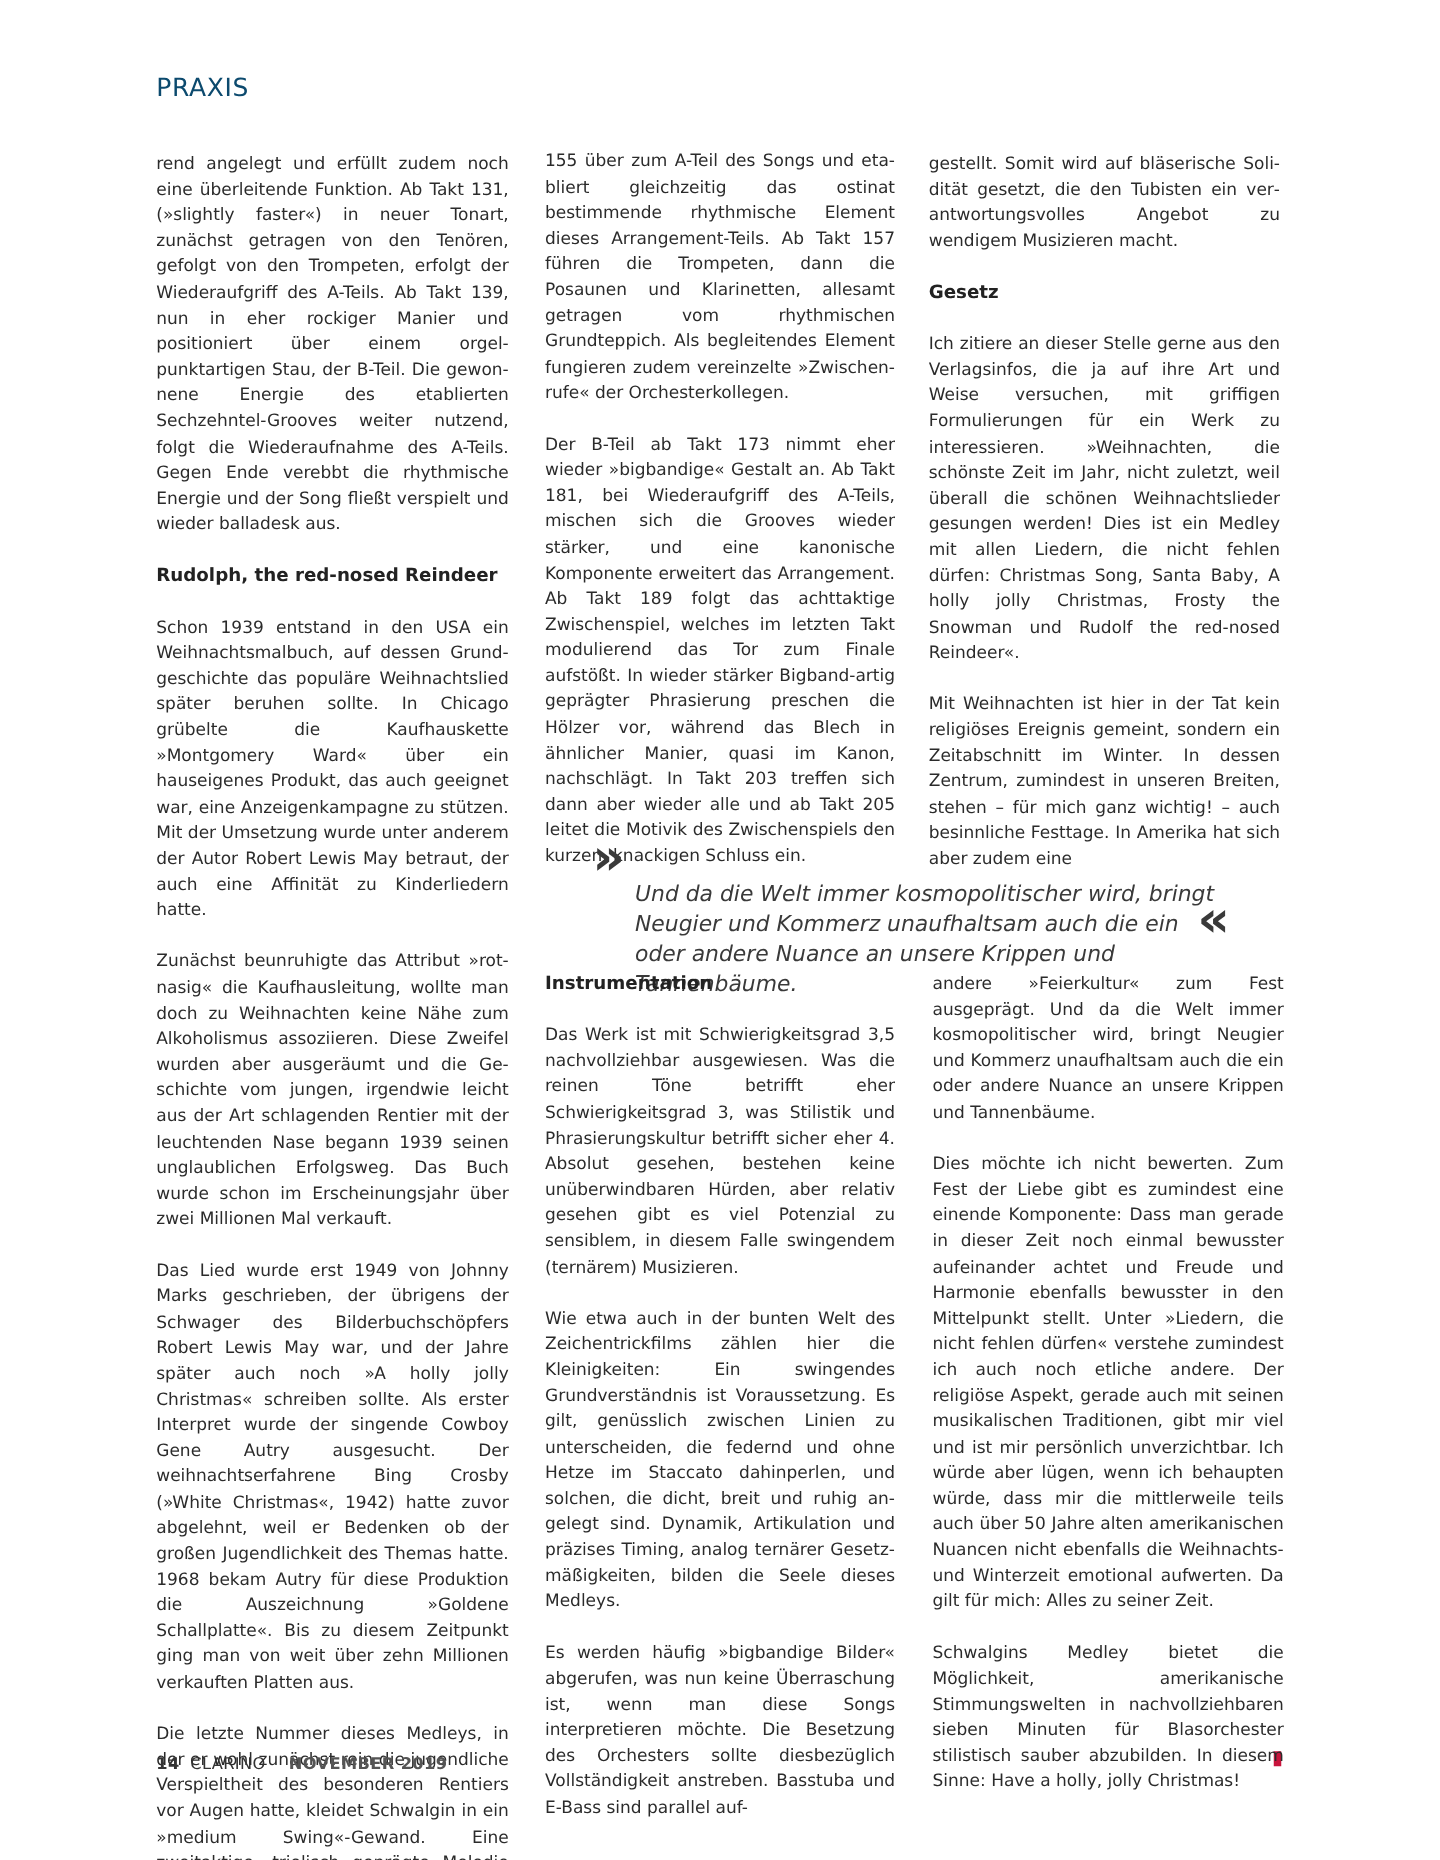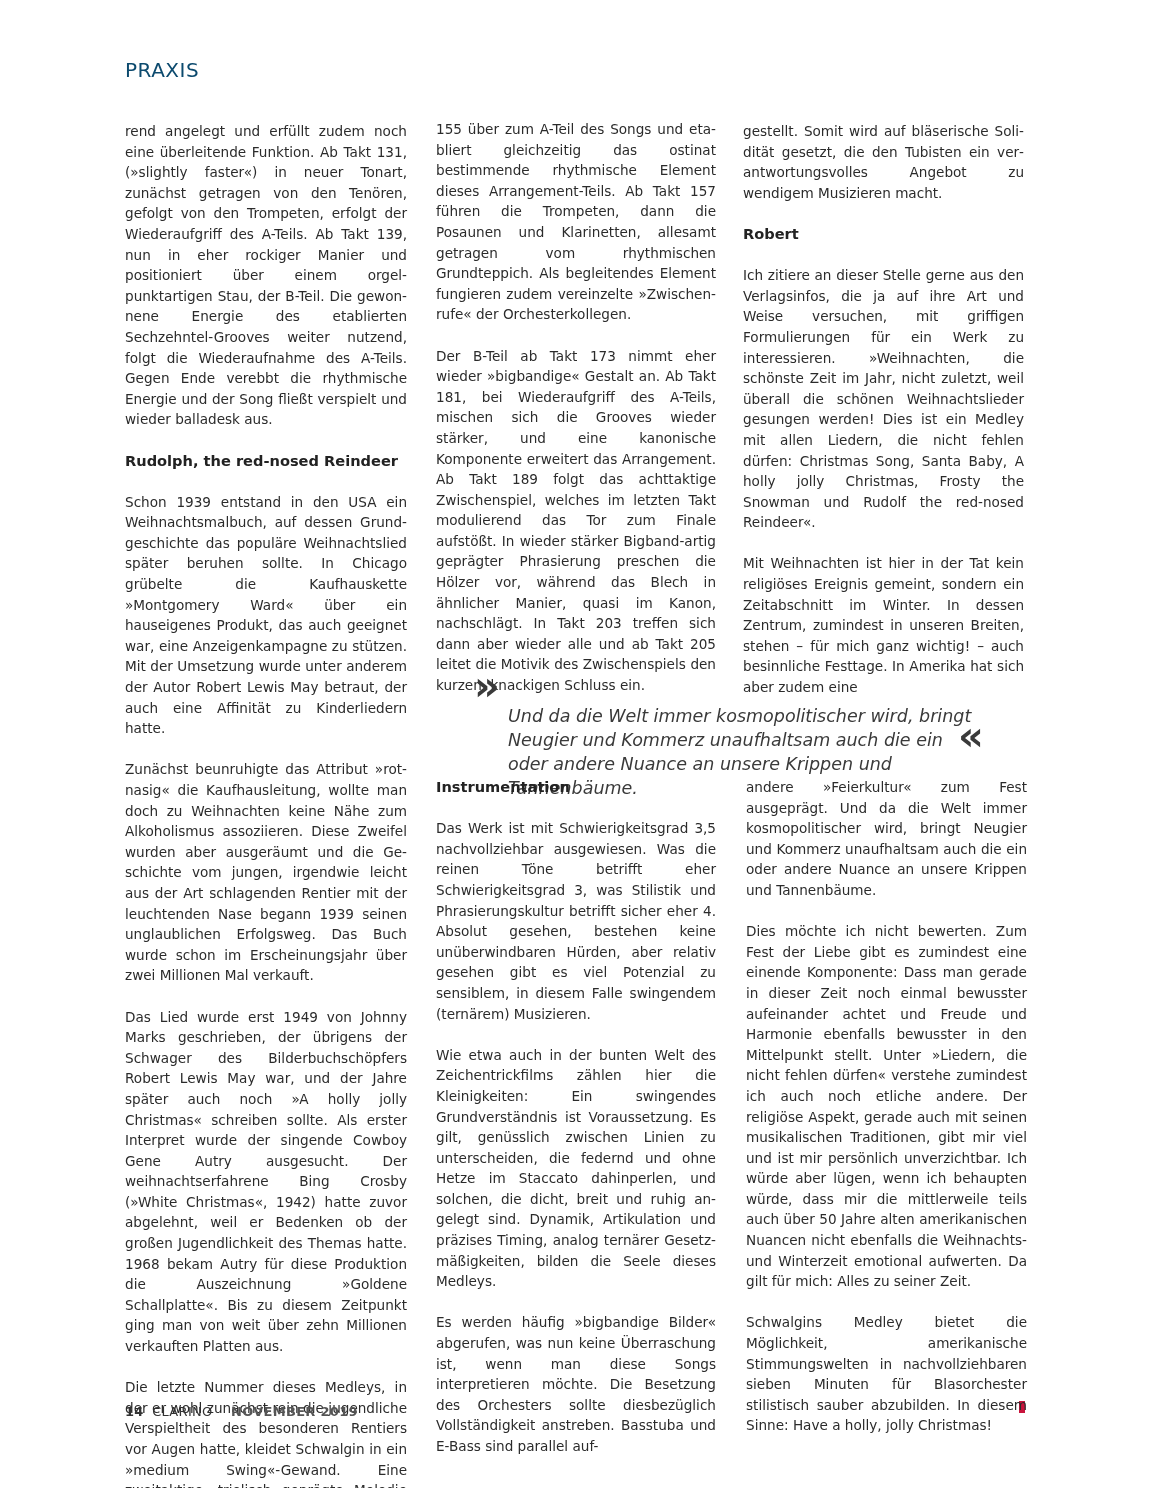--- a/index.html
+++ b/index.html
@@ -68,21 +68,21 @@
     <p>Zunächst beunruhigte das Attribut »rot­nasig« die Kaufhausleitung, wollte man doch zu Weihnachten keine Nähe zum Alkoholismus assoziieren. Diese Zweifel wurden aber ausgeräumt und die Ge­schichte vom jungen, irgendwie leicht aus der Art schlagenden Rentier mit der leuch­tenden Nase begann 1939 seinen unglaub­lichen Erfolgsweg. Das Buch wurde schon im Erscheinungsjahr über zwei Millionen Mal verkauft.</p>
     <p>Das Lied wurde erst 1949 von Johnny Marks geschrieben, der übrigens der Schwager des Bilderbuchschöpfers Robert Lewis May war, und der Jahre später auch noch »A holly jolly Christmas« schreiben sollte. Als erster Interpret wurde der sin­gende Cowboy Gene Autry ausgesucht. Der weihnachtserfahrene Bing Crosby (»White Christmas«, 1942) hatte zuvor ab­gelehnt, weil er Bedenken ob der großen Jugendlichkeit des Themas hatte. 1968 be­kam Autry für diese Produktion die Aus­zeichnung »Goldene Schallplatte«. Bis zu diesem Zeitpunkt ging man von weit über zehn Millionen verkauften Platten aus.</p>
     <p>Die letzte Nummer dieses Medleys, in der er wohl zunächst rein die jugendliche Ver­spieltheit des besonderen Rentiers vor Augen hatte, kleidet Schwalgin in ein »me­dium Swing«-Gewand. Eine zweitaktige, triolisch geprägte Melodie leitet ab Takt</p>
   </div>
 <div class="col" id="col2">
     <p>155 über zum A-Teil des Songs und eta­bliert gleichzeitig das ostinat bestimmende rhythmische Element dieses Arrange­ment-Teils. Ab Takt 157 führen die Trompe­ten, dann die Posaunen und Klarinetten, allesamt getragen vom rhythmischen Grundteppich. Als begleitendes Element fungieren zudem vereinzelte »Zwischen­rufe« der Orchesterkollegen.</p>
     <p>Der B-Teil ab Takt 173 nimmt eher wieder »bigbandige« Gestalt an. Ab Takt 181, bei Wiederaufgriff des A-Teils, mischen sich die Grooves wieder stärker, und eine kano­nische Komponente erweitert das Arran­gement. Ab Takt 189 folgt das achttaktige Zwischenspiel, welches im letzten Takt modulierend das Tor zum Finale aufstößt. In wieder stärker Bigband-artig geprägter Phrasierung preschen die Hölzer vor, wäh­rend das Blech in ähnlicher Manier, quasi im Kanon, nachschlägt. In Takt 203 treffen sich dann aber wieder alle und ab Takt 205 leitet die Motivik des Zwischenspiels den kurzen, knackigen Schluss ein.</p>
   </div>
 <div class="col" id="col3">
     <p>gestellt. Somit wird auf bläserische Soli­dität gesetzt, die den Tubisten ein ver­antwortungsvolles Angebot zu wendigem Musizieren macht.</p>
-    <h3>Robert</h3>
+    <h3>Gesetz</h3>
     <p>Ich zitiere an dieser Stelle gerne aus den Verlagsinfos, die ja auf ihre Art und Weise versuchen, mit griffigen Formulierungen für ein Werk zu interessieren. »Weihnach­ten, die schönste Zeit im Jahr, nicht zuletzt, weil überall die schönen Weihnachtslieder gesungen werden! Dies ist ein Medley mit allen Liedern, die nicht fehlen dürfen: Christmas Song, Santa Baby, A holly jolly Christmas, Frosty the Snowman und Ru­dolf the red-nosed Reindeer«.</p>
     <p>Mit Weihnachten ist hier in der Tat kein reli­giöses Ereignis gemeint, sondern ein Zeit­abschnitt im Winter. In dessen Zentrum, zumindest in unseren Breiten, stehen – für mich ganz wichtig! – auch besinnliche Fest­tage. In Amerika hat sich aber zudem eine</p>
   </div>
 
 <div class="pullquote">
   <span class="quote-open">»</span>
   <span class="text">Und da die Welt immer kosmopolitischer wird, bringt Neugier und Kommerz unaufhaltsam auch die ein oder andere Nuance an unsere Krippen und Tannenbäume.</span>
   <span class="quote-close">«</span>
 </div>
 

